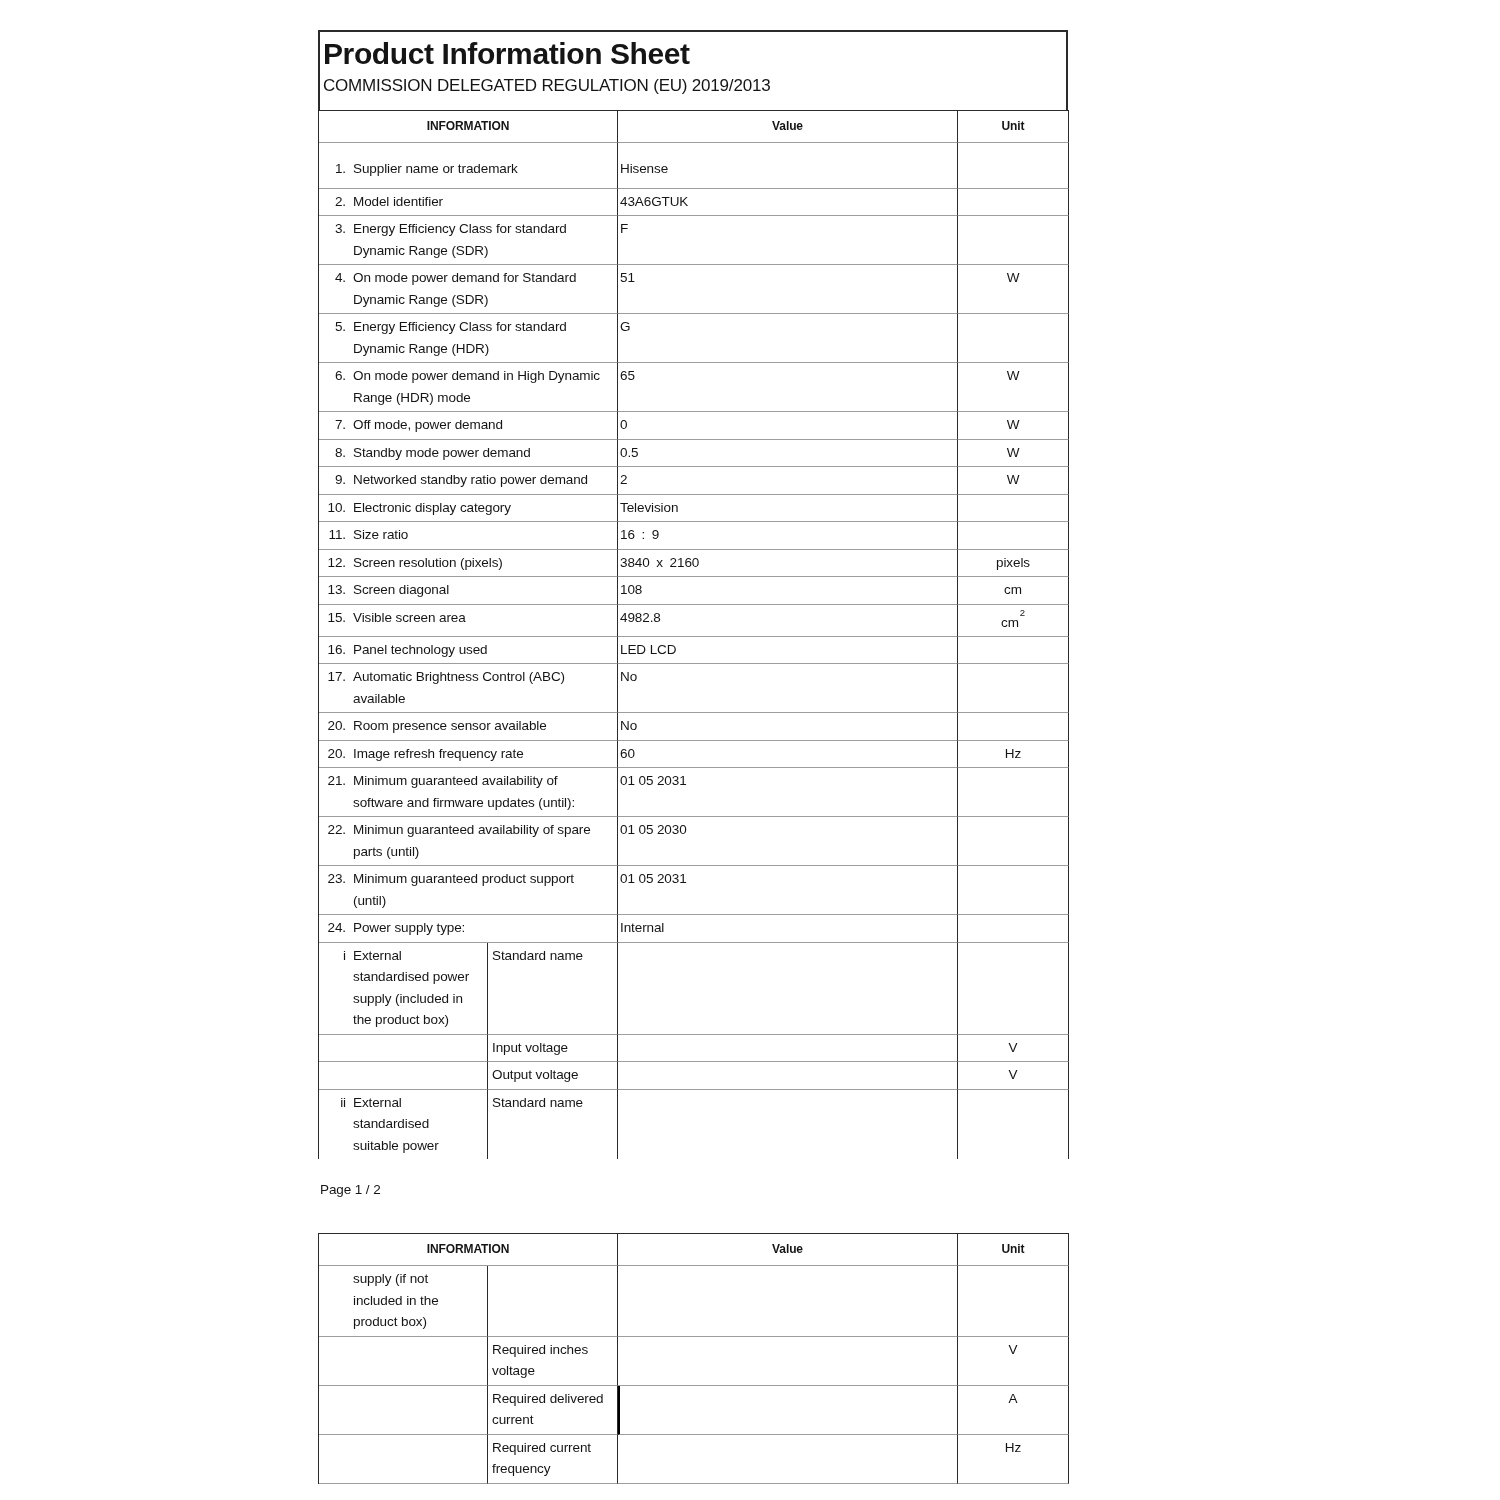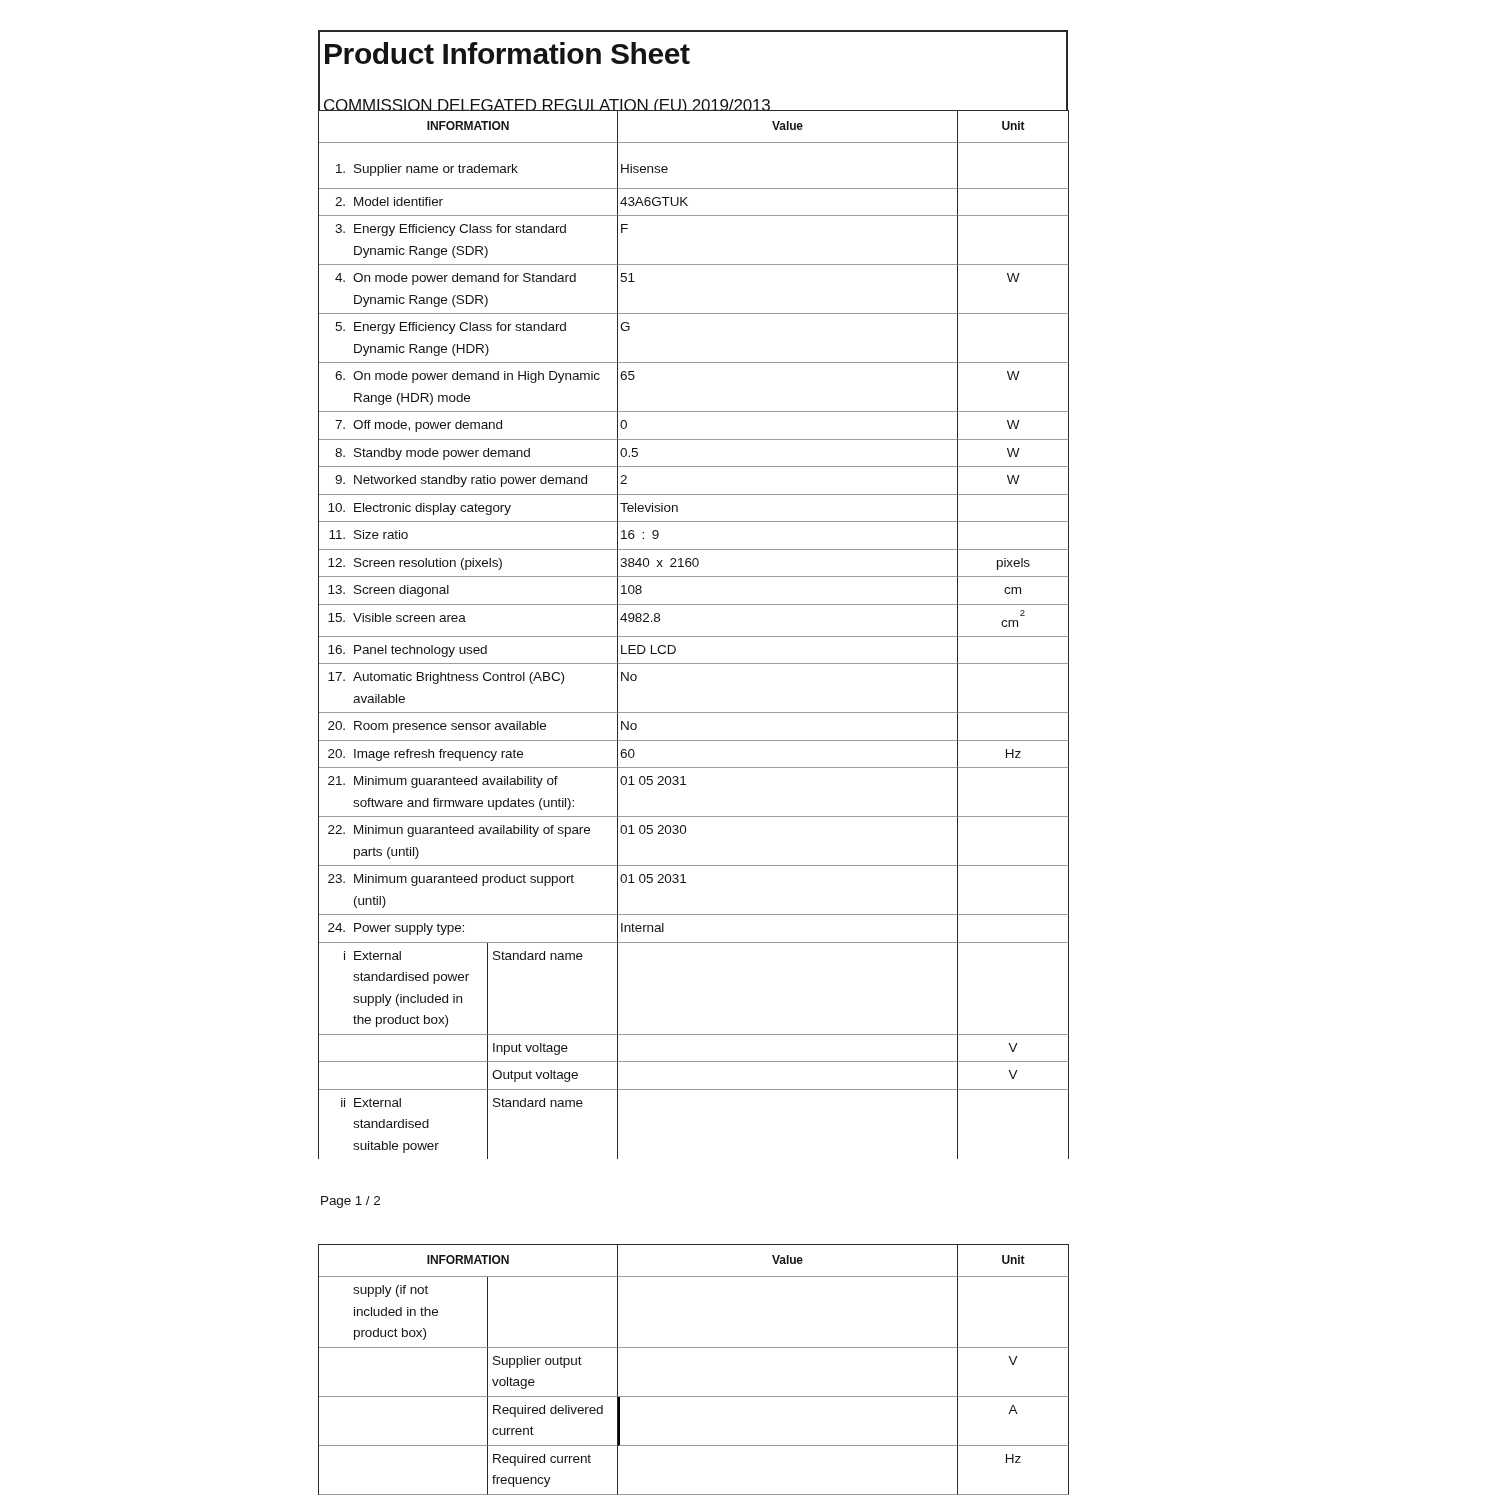--- a/index.html
+++ b/index.html
@@ -17,21 +17,21 @@
     border: 2px solid #2b2b2b;
     border-bottom: none;
     height: 80px;
     padding: 3px 6px 0 3px;
     overflow: hidden;
   }
   .doc-title {
     font-size: 30px; font-weight: 700; letter-spacing: -0.4px; line-height: 37px;
   }
   .doc-subtitle {
-    font-size: 17px; letter-spacing: -0.2px; margin-top: 24px; line-height: 20px;
+    font-size: 17px; letter-spacing: -0.2px; margin-top: 4px; line-height: 20px;
   }
 
   
   table {
     border-collapse: separate; border-spacing: 0;
     table-layout: fixed; width: 750px;
     border-top: 1.5px solid #2b2b2b;
     border-left: 1.5px solid #2b2b2b;
   }
   col.c-a { width: 169px; }
@@ -64,21 +64,21 @@
   td.cell-unit { text-align: center; }
   td.thick-left { border-left: 2.5px solid #000; }
 
   sup.unit-sup { font-size: 9.5px; position: relative; top: -5px; margin-left: 1px; }
 
   
   .t1 tbody tr:first-child td { padding-top: 15px; padding-bottom: 8px; }
   
   .t1 tbody tr:last-child td { border-bottom: none; }
 
-  .page-footer { margin-top: 34px; padding-left: 2px; font-size: 13.5px; letter-spacing: -0.1px; }
+  .page-footer { margin-top: 23px; padding-left: 2px; font-size: 13.5px; letter-spacing: -0.1px; }
   .t2 { margin-top: 36px; }
 </style>
 </head>
 <body>
 
 <div class="sheet">
 
   <div class="title-box">
     <div class="doc-title">Product Information Sheet</div>
     <div class="doc-subtitle">COMMISSION DELEGATED REGULATION (EU) 2019/2013</div>
@@ -409,21 +409,21 @@
           <td class="cell-value"></td>
           <td class="cell-unit"><span class="unit-text"></span></td>
         </tr>
         <tr>
           <td class="cell-a">
             <div class="labwrap">
               <span class="num"></span>
               <span class="lbl"></span>
             </div>
           </td>
-          <td class="cell-b">Supplier output
+          <td class="cell-b">Required inches
 voltage</td>
           <td class="cell-value"></td>
           <td class="cell-unit"><span class="unit-text">V</span></td>
         </tr>
         <tr>
           <td class="cell-a">
             <div class="labwrap">
               <span class="num"></span>
               <span class="lbl"></span>
             </div>

